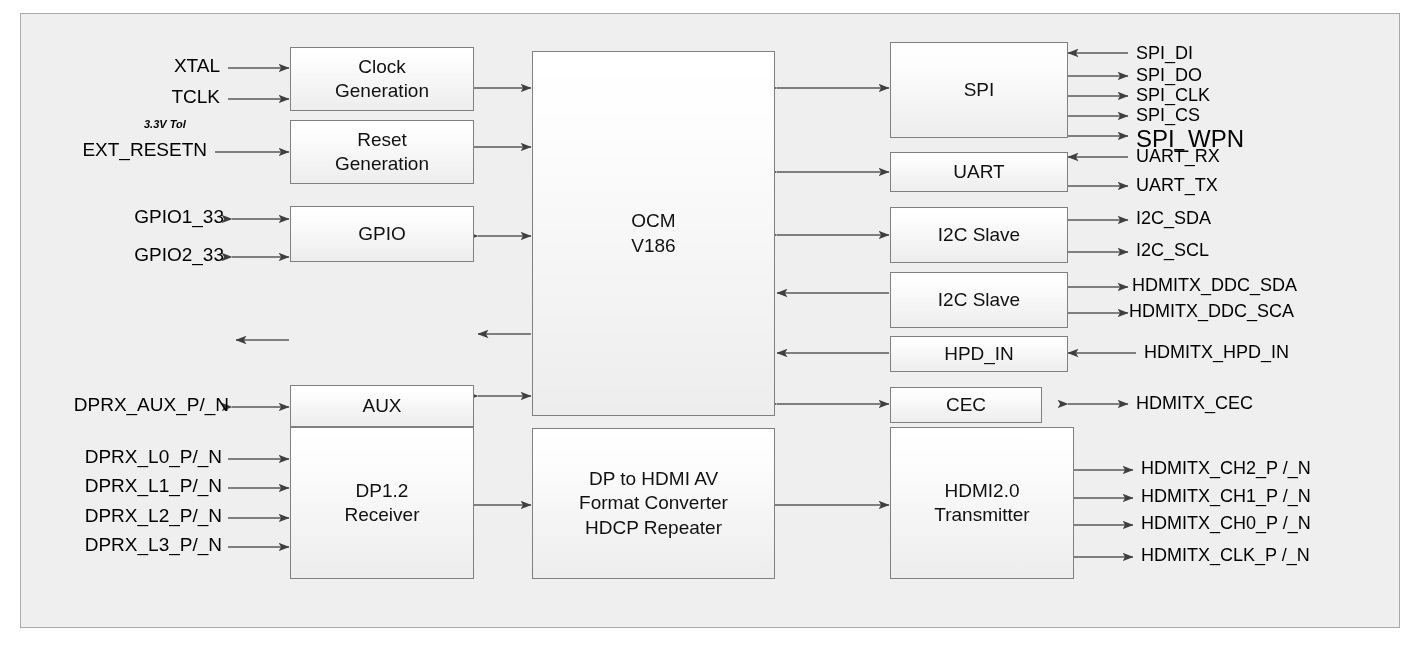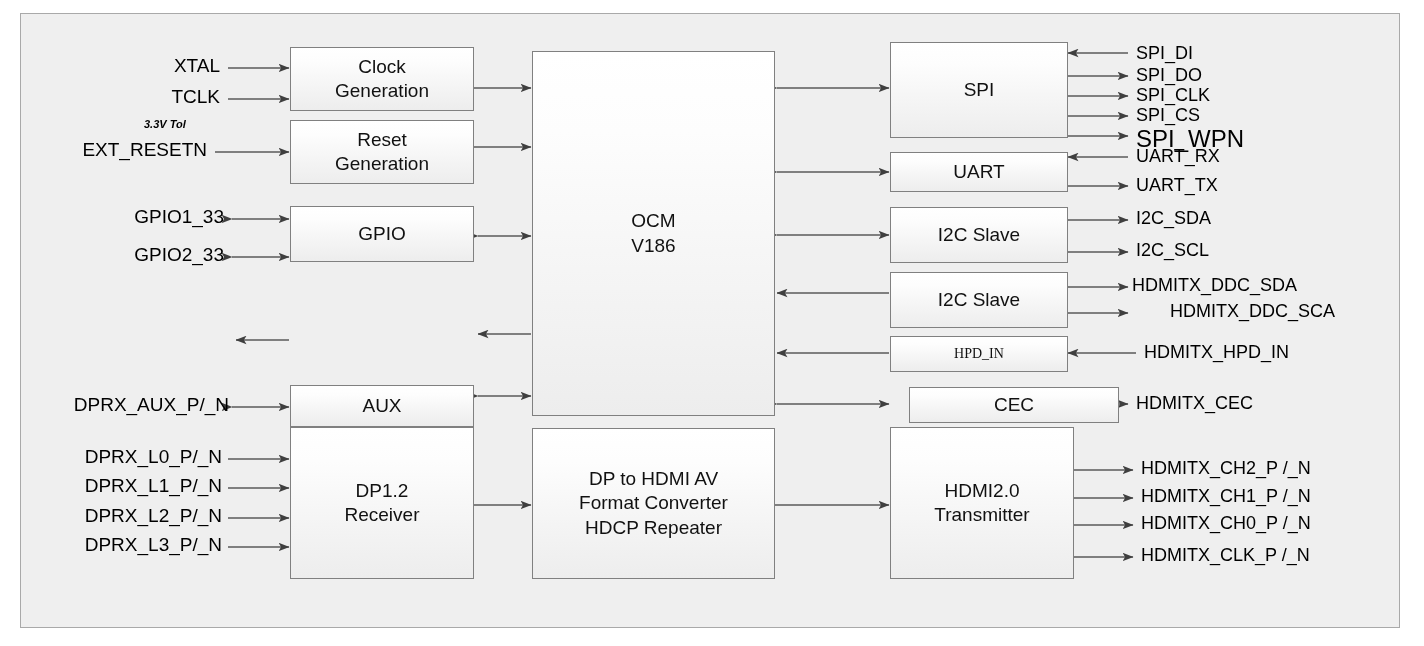--- a/index.html
+++ b/index.html
@@ -173,25 +173,25 @@
   </div>
 
   <div class="blk" style="left:890px;top:207px;width:178px;height:56px;font-size:19px;">
     <span>I2C Slave</span>
   </div>
 
   <div class="blk" style="left:890px;top:272px;width:178px;height:56px;font-size:19px;">
     <span>I2C Slave</span>
   </div>
 
-  <div class="blk" style="left:890px;top:336px;width:178px;height:36px;font-size:14px;font-family:Liberation Serif, serif;">
+  <div class="blk" style="left:890px;top:336px;width:178px;height:36px;font-size:19px;">
     <span>HPD_IN</span>
   </div>
 
-  <div class="blk" style="left:890px;top:387px;width:210px;height:36px;font-size:19px;margin-left:19px;">
+  <div class="blk" style="left:890px;top:387px;width:152px;height:36px;font-size:19px;">
     <span>CEC</span>
   </div>
 
   <div class="blk" style="left:890px;top:427px;width:184px;height:152px;font-size:19px;">
     <span>
       <span>HDMI2.0</span>
       <span>Transmitter</span>
     </span>
   </div>
 
@@ -201,21 +201,21 @@
   <div class="lbl l" style="left:1136px;top:106px;font-size:18px;">SPI_CS</div>
   <div class="lbl l" style="left:1136px;top:126px;font-size:24px;">SPI_WPN</div>
 
   <div class="lbl l" style="left:1136px;top:147px;font-size:18px;">UART_RX</div>
   <div class="lbl l" style="left:1136px;top:176px;font-size:18px;">UART_TX</div>
 
   <div class="lbl l" style="left:1136px;top:209px;font-size:18px;">I2C_SDA</div>
   <div class="lbl l" style="left:1136px;top:241px;font-size:18px;">I2C_SCL</div>
 
   <div class="lbl l" style="left:1132px;top:276px;font-size:18px;">HDMITX_DDC_SDA</div>
-  <div class="lbl l" style="left:1170px;top:302px;font-size:18px;">HDMITX_DDC_SCA</div>
+  <div class="lbl l" style="left:1129px;top:302px;font-size:18px;">HDMITX_DDC_SCA</div>
 
   <div class="lbl l" style="left:1144px;top:343px;font-size:18px;">HDMITX_HPD_IN</div>
   <div class="lbl l" style="left:1136px;top:394px;font-size:18px;">HDMITX_CEC</div>
 
   <div class="lbl l" style="left:1141px;top:459px;font-size:18px;">HDMITX_CH2_P /_N</div>
   <div class="lbl l" style="left:1141px;top:487px;font-size:18px;">HDMITX_CH1_P /_N</div>
   <div class="lbl l" style="left:1141px;top:514px;font-size:18px;">HDMITX_CH0_P /_N</div>
   <div class="lbl l" style="left:1141px;top:546px;font-size:18px;">HDMITX_CLK_P /_N</div>
 </div>
 

